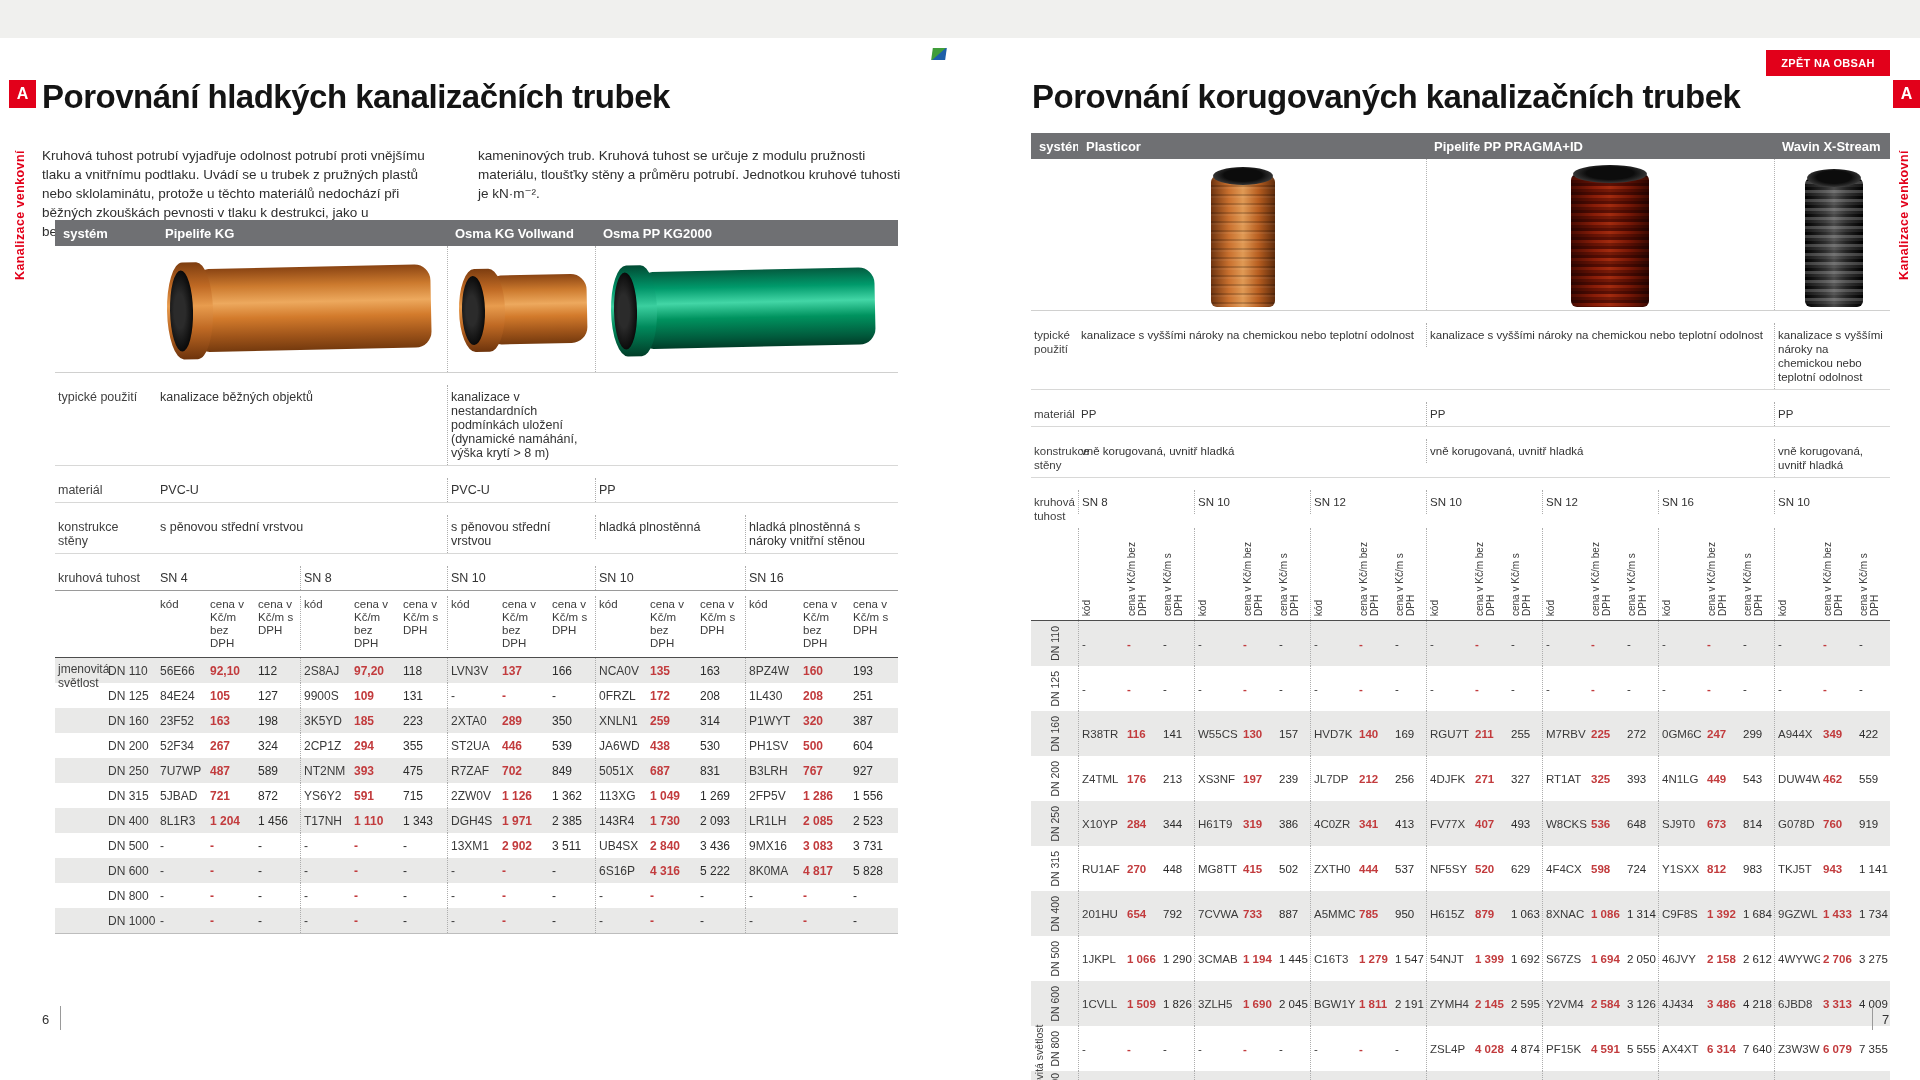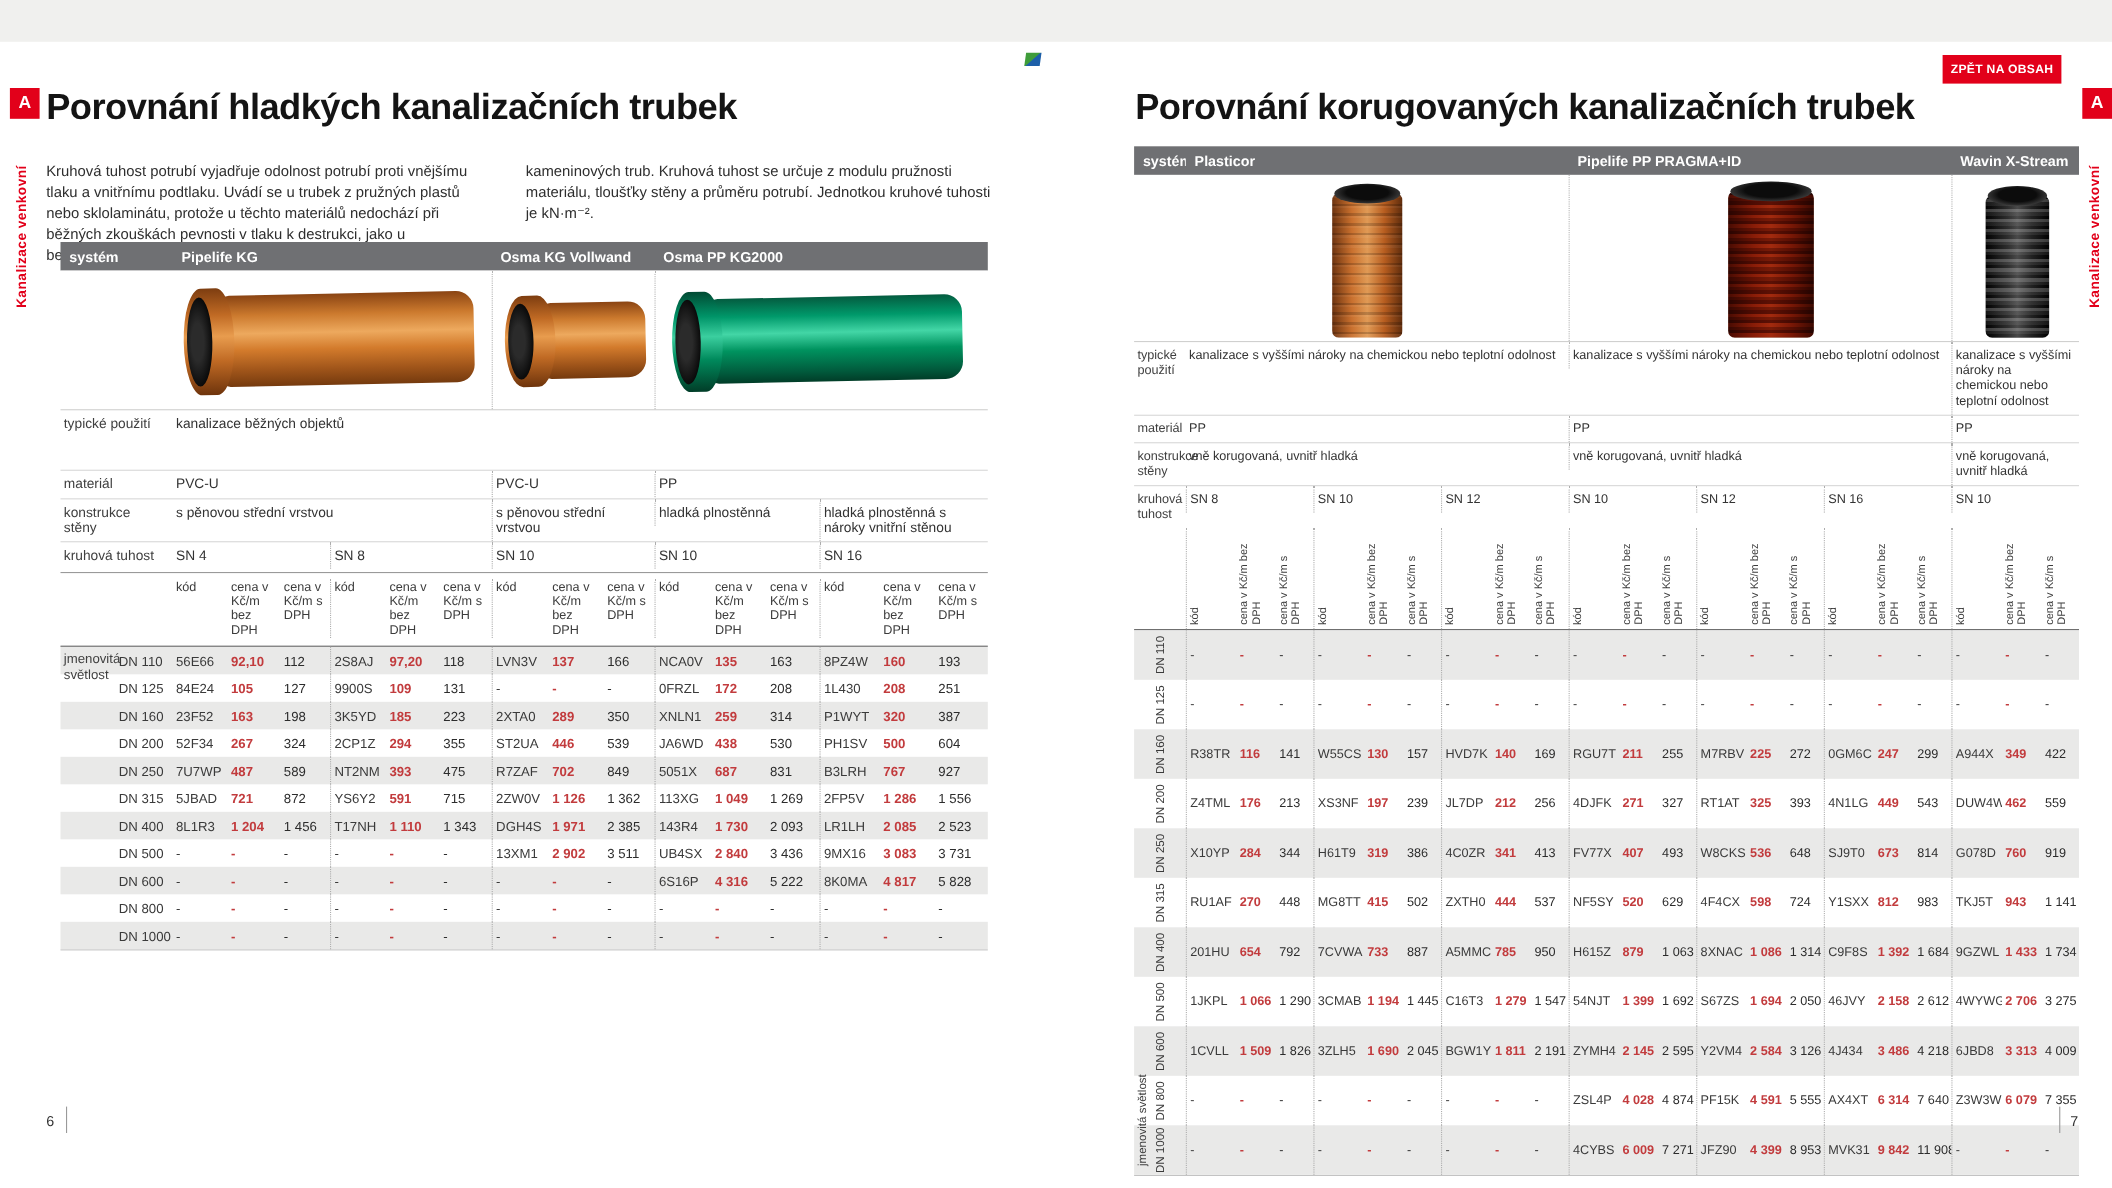--- a/index.html
+++ b/index.html
@@ -15,21 +15,21 @@
   .side-label{position:absolute;color:#e2001a;font-weight:bold;font-size:12.5px;letter-spacing:.4px;}
   #sideL{left:13px;top:120px;height:160px;} #sideR{left:1897px;top:120px;height:160px;}
 
   .title{position:absolute;top:78px;font-size:33px;font-weight:bold;color:#141414;
          letter-spacing:-.5px;white-space:nowrap;text-align:right;}
   #titleL{left:42px;} #titleR{left:1032px;}
 
   .intro{position:absolute;top:132px;font-size:13.5px;line-height:19px;color:#2e2e2e;}
   #intro1{left:42px;width:398px;} #intro2{left:478px;width:425px;}
 
-  .btn-back{position:absolute;left:1766px;top:50px;width:108px;height:26px;background:#e2001a;
+  .btn-back{position:absolute;left:1766px;top:50px;width:124px;height:26px;background:#e2001a;
             color:#fff;font-size:11px;font-weight:bold;display:flex;align-items:center;
             justify-content:center;letter-spacing:.3px;cursor:pointer;}
   .deco{position:absolute;left:932px;top:48px;width:14px;height:12px;
         background:linear-gradient(135deg,#3f9d3a 48%,#1d5fa8 52%);transform:skewX(-8deg);}
 
   
   .tbl{position:absolute;}
   #tblL{left:55px;top:220px;width:843px;}
   #tblR{left:1031px;top:133px;width:859px;}
 
@@ -40,21 +40,21 @@
   .hbar div{padding-left:8px;white-space:nowrap;overflow:hidden;}
 
   .imgrow{position:relative;border-bottom:1px solid #d0d0cf;background:#fff;}
   #imgrowL{height:126px;} #imgrowR{height:151px;}
   .vdot{position:absolute;top:0;bottom:0;width:0;border-left:1px dotted #b3b3b3;}
 
   
   .inforow{display:grid;border-bottom:1px solid #d8d8d7;font-size:12.5px;align-items:start;}
   #tblL .inforow{grid-template-columns:102px 143px 147px 148px 150px 153px;}
   #tblR .inforow{grid-template-columns:47px repeat(7,116px);font-size:11.5px;}
-  .inforow>div{padding:5px 6px 5px 3px;line-height:14px;}
+  .inforow>div{padding:5px 6px 5px 3px;line-height:14px;margin-top:12px;}
   .il{color:#3f3f3f;}
   .gs{border-left:1px dotted #adadad;}
   .sp2{grid-column:span 2;} .sp3{grid-column:span 3;}
 
   
   .lgrid{display:grid;grid-template-columns:50px 52px 50px 48px 45px 51px 49px 47px 52px 50px 46px 52px 50px 48px 55px 50px 48px;}
   .lkhdr{border-top:1px solid #9a9a9a;border-bottom:1px solid #4d4d4d;padding:5px 0 7px;}
   .lkhdr .lh{font-size:11.5px;line-height:13px;color:#3c3c3c;padding:2px 2px 0 3px;}
   .lkhdr .lead{grid-column:1/3;}
 
@@ -150,20 +150,21 @@
           <div class="socket"></div>
           <div class="hole"></div>
       </div>
       <div class="vdot" style="left:392px"></div>
       <div class="vdot" style="left:540px"></div>
     </div>
 
     <div class="inforow" style="min-height:54px">
       <div class="il">typické použití</div>
       <div class="sp2">kanalizace běžných objektů</div>
+      <div class="gs">kanalizace v nestandardních podmínkách uložení (dynamické namáhání, výška krytí &gt; 8 m)</div>
     </div>
     <div class="inforow" style="min-height:25px">
       <div class="il">materiál</div>
       <div class="sp2">PVC-U</div>
       <div class="gs">PVC-U</div>
       <div class="sp2 gs">PP</div>
     </div>
     <div class="inforow" style="min-height:34px">
       <div class="il">konstrukce stěny</div>
       <div class="sp2">s pěnovou střední vrstvou</div>

